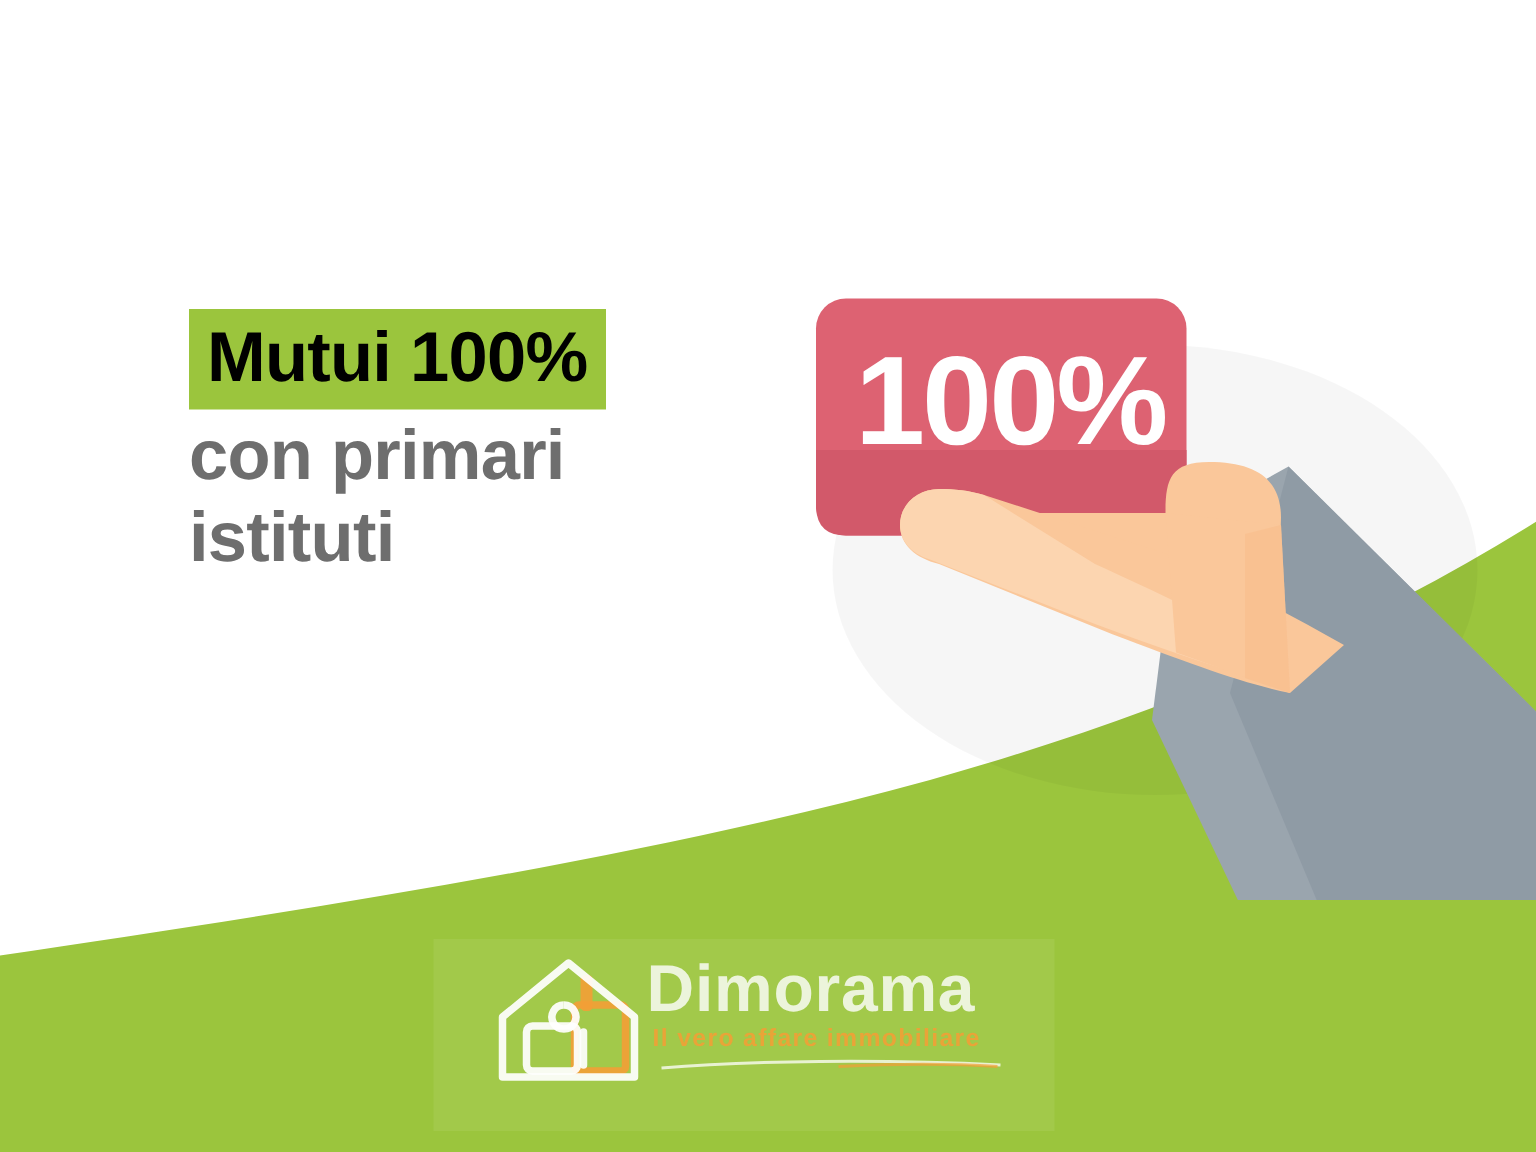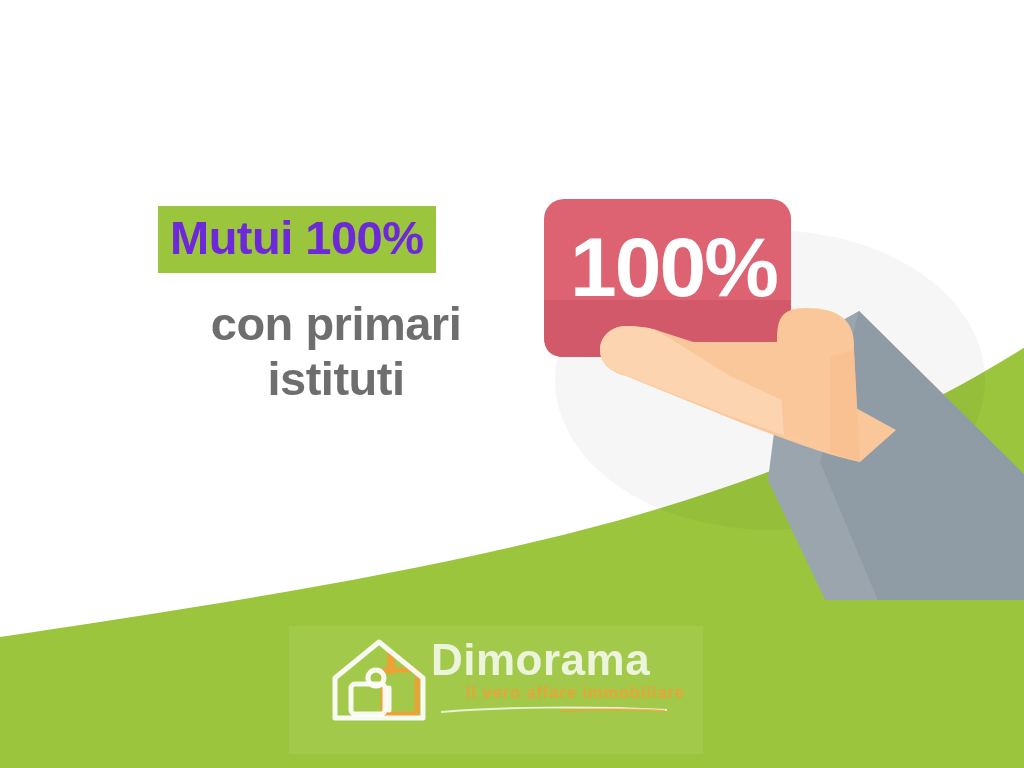--- a/index.html
+++ b/index.html
@@ -31,37 +31,35 @@
   .headline {
     position: absolute;
     left: 126px;
     top: 206px;
     width: 420px;
     z-index: 40;
   }
   .headline-hl {
     display: inline-block;
     background: #9BC53D;
-    color: #6d28d9;
+    color: #000000;
     font-size: 47px;
     font-weight: bold;
     line-height: 1.18;
     letter-spacing: -0.5px;
     padding: 4px 12px 8px 12px;
     white-space: nowrap;
-    margin-left: 32px;
   }
   .headline-rest {
-    margin-top: 24px;
+    margin-top: 3px;
     color: #6E6E6E;
     font-size: 47px;
     font-weight: bold;
     line-height: 1.16;
     letter-spacing: -0.5px;
-    text-align: center;
   }
   .headline-rest .hl-line {
     display: block;
     white-space: nowrap;
   }
 
   
   .illustration {
     position: absolute;
     left: 530px;
@@ -111,21 +109,20 @@
     position: absolute;
     left: 146px;
     top: 58px;
     width: 262px;
     font-size: 16.5px;
     font-weight: bold;
     letter-spacing: 0.9px;
     color: rgba(243,158,54,0.88);
     line-height: 1;
     white-space: nowrap;
-    margin-left: 31px;
   }
   .logo-swoosh {
     position: absolute;
     left: 150px;
     top: 79px;
     width: 230px;
     height: 10px;
   }
   .logo-footline {
     position: absolute;

